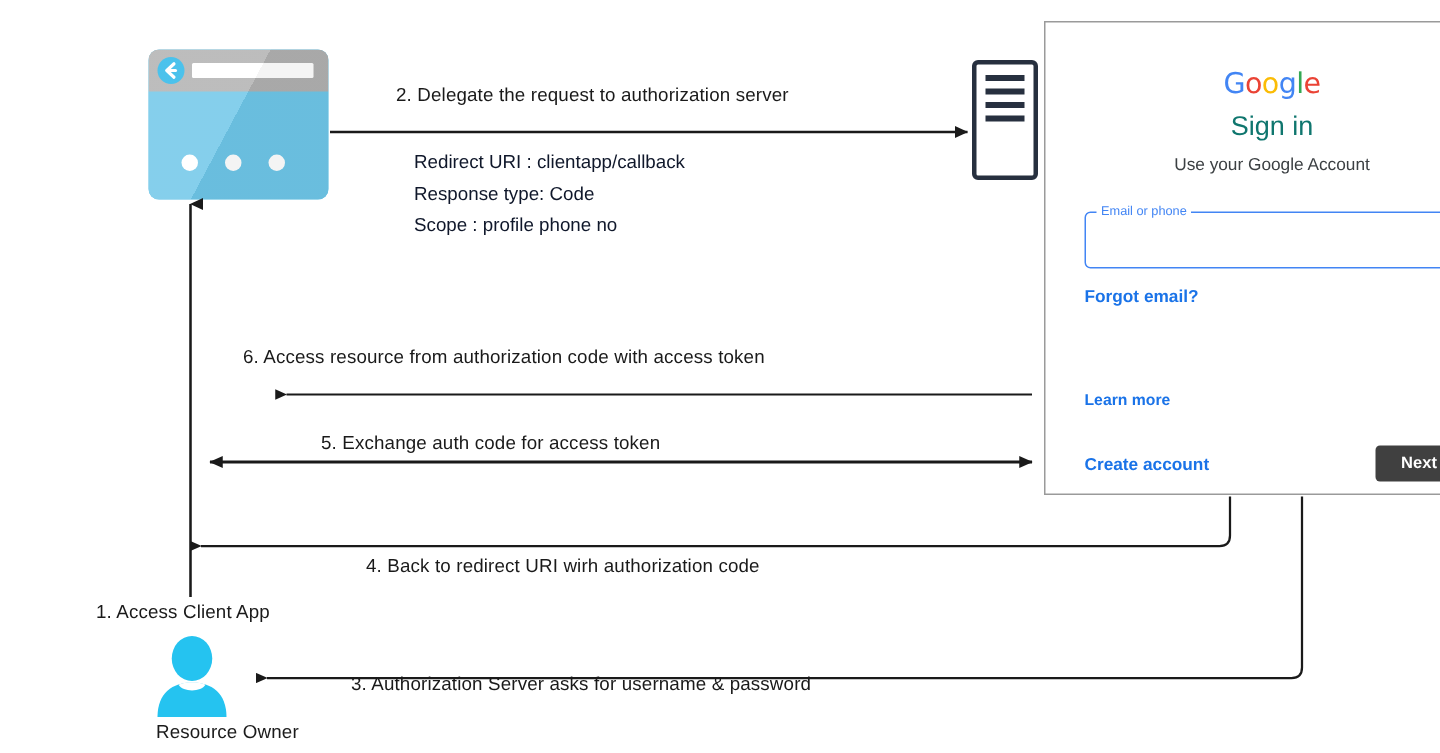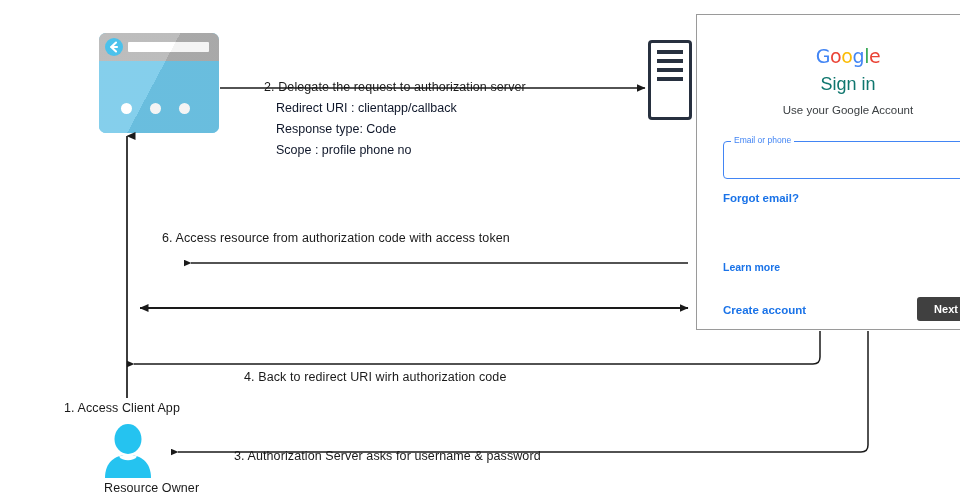--- a/index.html
+++ b/index.html
@@ -304,26 +304,27 @@
 
     <line x1="92" y1="308" x2="640" y2="308" stroke="#1a1a1a" stroke-width="2.1" marker-start="url(#ah-l)" marker-end="url(#ah-r)"></line>
 
     <path d="M772 331 L772 357 Q772 364 765 364 L86 364" fill="none" stroke="#1a1a1a" stroke-width="1.5" marker-end="url(#ah-l-thin)"></path>
 
     <path d="M820 331 L820 445 Q820 452 813 452 L130 452" fill="none" stroke="#1a1a1a" stroke-width="1.5" marker-end="url(#ah-l-thin)"></path>
 
     <line x1="79" y1="398" x2="79" y2="136" stroke="#1a1a1a" stroke-width="1.7" marker-end="url(#ah-u)"></line>
   </svg>
 
-  <div class="abs lbl" style="left:216px; top:80px;text-align:center;">2. Delegate the request to authorization server</div>
+  <div class="abs lbl" style="left:216px; top:56px;text-align:center;">2. Delegate the request to authorization server</div>
 
   <div class="abs lbl-detail" style="left:228px; top:101px;">Redirect URI : clientapp/callback</div>
   <div class="abs lbl-detail" style="left:228px; top:122px;">Response type: Code</div>
   <div class="abs lbl-detail" style="left:228px; top:143px;">Scope : profile phone no</div>
 
   <div class="abs lbl" style="left:114px; top:231px;">6. Access resource from authorization code with access token</div>
 
+  <div class="abs lbl" style="left:166px; top:288px;">5. Exchange auth code for access token</div>
 
   <div class="abs lbl" style="left:196px; top:370px;">4. Back to redirect URI wirh authorization code</div>
 
   <div class="abs lbl" style="left:186px; top:449px;">3. Authorization Server asks for username &amp; password</div>
 
 </div>
 
 </body></html>

